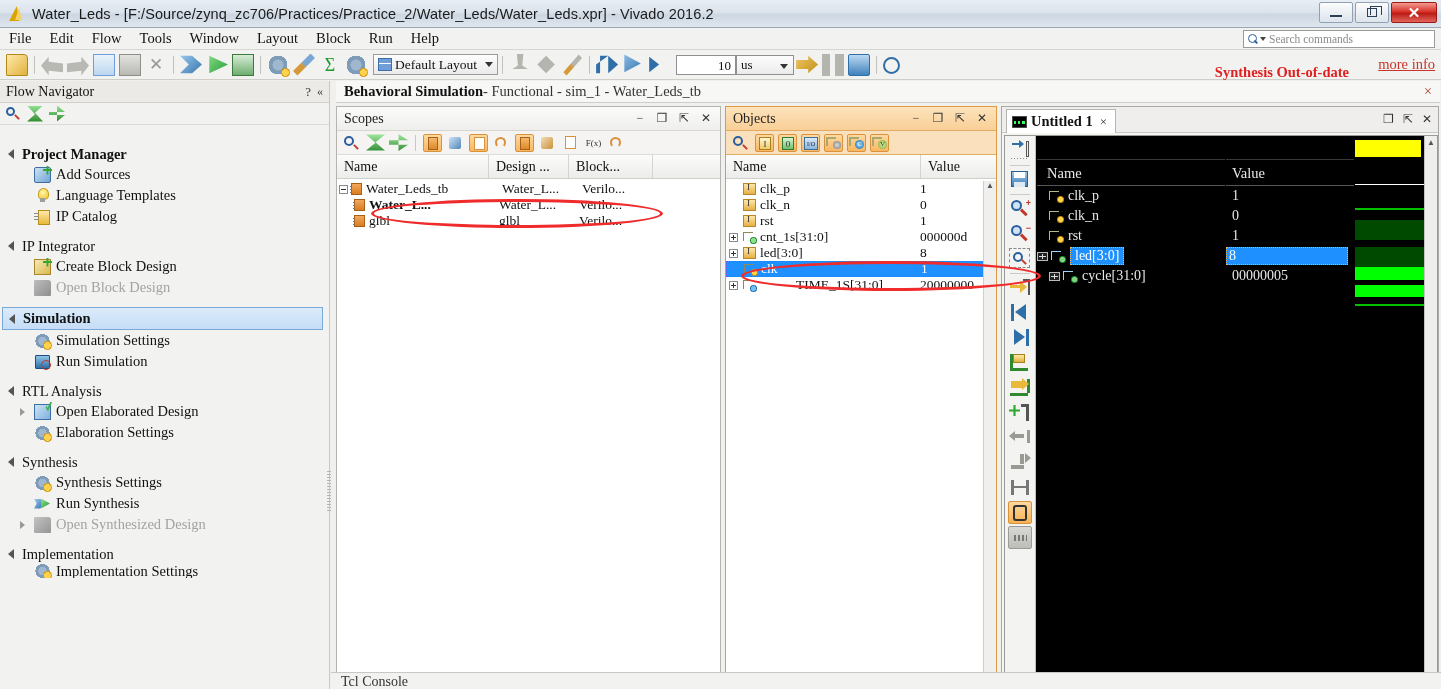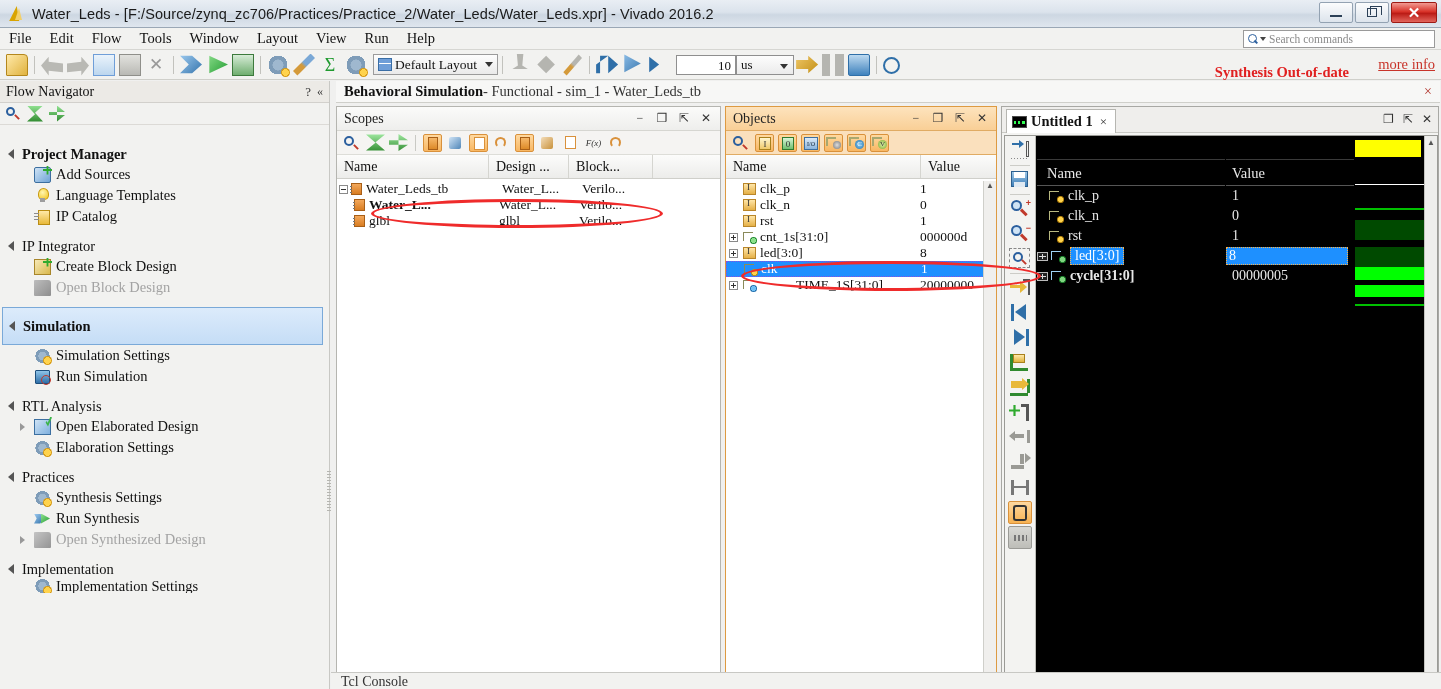--- a/index.html
+++ b/index.html
@@ -142,21 +142,21 @@
     display:flex; align-items:center; height:20px; padding-left:8px;
     font-size:14.5px; color:#111; margin-top:9px;
   }
   .fn-group.bold{font-weight:bold;}
   .fn-group .tri{
     width:0;height:0;border-top:5px solid transparent;border-bottom:5px solid transparent;
     border-right:6px solid #555; margin-right:8px; flex:none;
   }
   .fn-group.sel{
     background:linear-gradient(to bottom,#dcebfb,#c5ddf6);
-    border:1px solid #7aa9d8; margin-left:2px; margin-right:6px; height:38px;
+    border:1px solid #7aa9d8; margin-left:2px; margin-right:6px; height:23px;
     padding-left:6px;
   }
   .fn-item{
     display:flex; align-items:center; height:21px; padding-left:34px;
     font-size:14.5px; color:#111;
   }
   .fn-item.dim{ color:#a3a3a3; }
   .fn-item .ico{ width:17px; height:16px; margin-right:5px; flex:none; position:relative; }
   .fn-item .exp{
     width:0;height:0;border-top:4px solid transparent;border-bottom:4px solid transparent;
@@ -367,21 +367,21 @@
     </div>
   </div>
 
   <div class="menubar">
     <div class="menu-item">File</div>
     <div class="menu-item">Edit</div>
     <div class="menu-item">Flow</div>
     <div class="menu-item">Tools</div>
     <div class="menu-item">Window</div>
     <div class="menu-item">Layout</div>
-    <div class="menu-item">View</div>
+    <div class="menu-item">Block</div>
     <div class="menu-item">Run</div>
     <div class="menu-item">Help</div>
     <div class="searchbox">
       <div class="mag"></div>
       <div class="caret"></div>
       <span>Search commands</span>
     </div>
   </div>
 
   <div class="toolbar">
@@ -499,21 +499,21 @@
         <div class="ico ic-elab"></div>
         <span>Open Elaborated Design</span>
       </div>
       <div class="fn-item">
         <div class="ico ic-gear"></div>
         <span>Elaboration Settings</span>
       </div>
 
       <div class="fn-group">
         <div class="tri"></div>
-        <span>Practices</span>
+        <span>Synthesis</span>
       </div>
       <div class="fn-item">
         <div class="ico ic-gear"></div>
         <span>Synthesis Settings</span>
       </div>
       <div class="fn-item">
         <div class="ico ic-synth"></div>
         <span>Run Synthesis</span>
       </div>
       <div class="fn-item dim" style="position:relative;">
@@ -573,21 +573,21 @@
         </div>
         <div class="ttool act">
           <div style="position:absolute;left:4px;top:2px;width:10px;height:13px;background:linear-gradient(#f6b86a,#dd8a28);border:1px solid #a85f17;"></div>
         </div>
         <div class="ttool">
           <div style="position:absolute;left:3px;top:3px;width:12px;height:12px;background:linear-gradient(135deg,#f3dcb8,#c8913a);border-radius:2px;"></div>
         </div>
         <div class="ttool">
           <div style="position:absolute;left:4px;top:2px;width:11px;height:13px;background:#fff;border:1px solid #d9913b;"></div>
         </div>
-        <div class="ttool" style="font-size:9px;color:#333;text-align:center;line-height:18px;font-family:'Liberation Serif',serif;font-style:italic;">F(x)</div>
+        <div class="ttool" style="font-size:9px;color:#333;text-align:center;line-height:18px;font-family:'Liberation Serif',serif;">F(x)</div>
         <div class="ttool">
           <div style="position:absolute;left:3px;top:3px;width:11px;height:11px;border:2px solid #d9913b;border-radius:50%;border-bottom-color:transparent;"></div>
         </div>
       </div>
 
       <div class="tbl-head">
         <div class="th" style="width:152px;">Name</div>
         <div class="th" style="width:80px;">Design ...</div>
         <div class="th" style="width:84px;">Block...</div>
         <div class="th" style="flex:1;border-right:none;"></div>
@@ -833,21 +833,21 @@
           </div>
           <div class="wrow">
             <span class="wsig"></span>
             <span class="lbl">rst</span>
           </div>
           <div class="wrow sel" style="padding-left:0;">
             <span class="wplus"></span>
             <span class="wsig bus"></span>
             <span class="lbl">led[3:0]</span>
           </div>
-          <div class="wrow" style="padding-left:0;font-weight:bold;">
+          <div class="wrow" style="padding-left:12px;">
             <span class="wplus"></span>
             <span class="wsig bus"></span>
             <span class="lbl">cycle[31:0]</span>
           </div>
         </div>
 
         <div class="wave-vals">
           <div style="height:24px;background:#000;border-bottom:1px solid #3a3a3a;"></div>
           <div class="wh" style="height:26px;padding-left:6px;">Value</div>
           <div class="wvrow">

